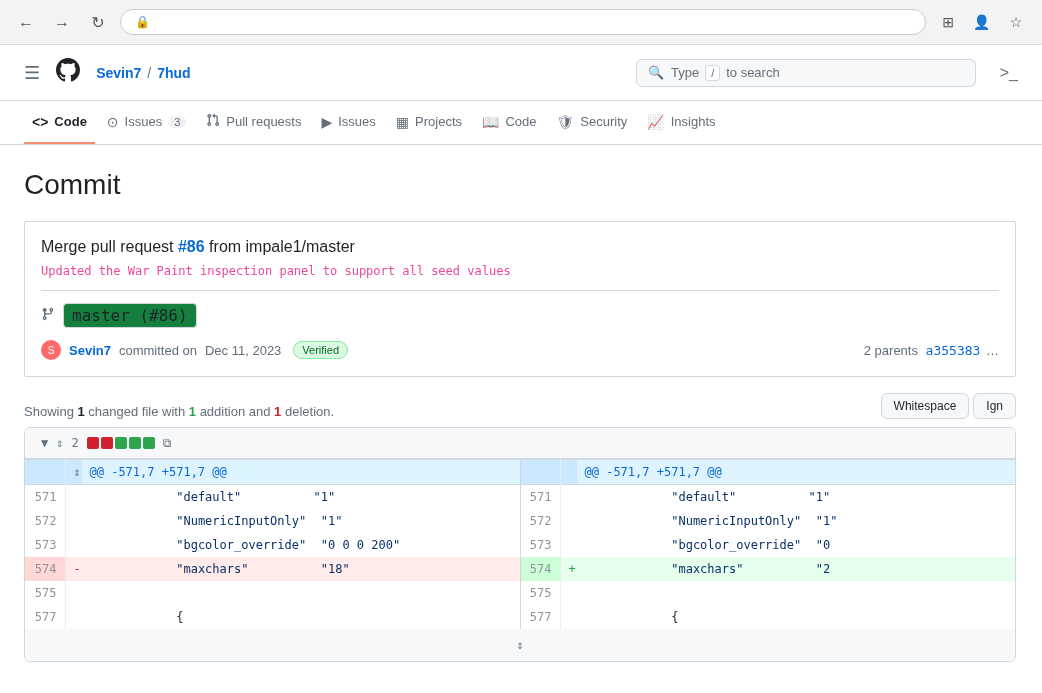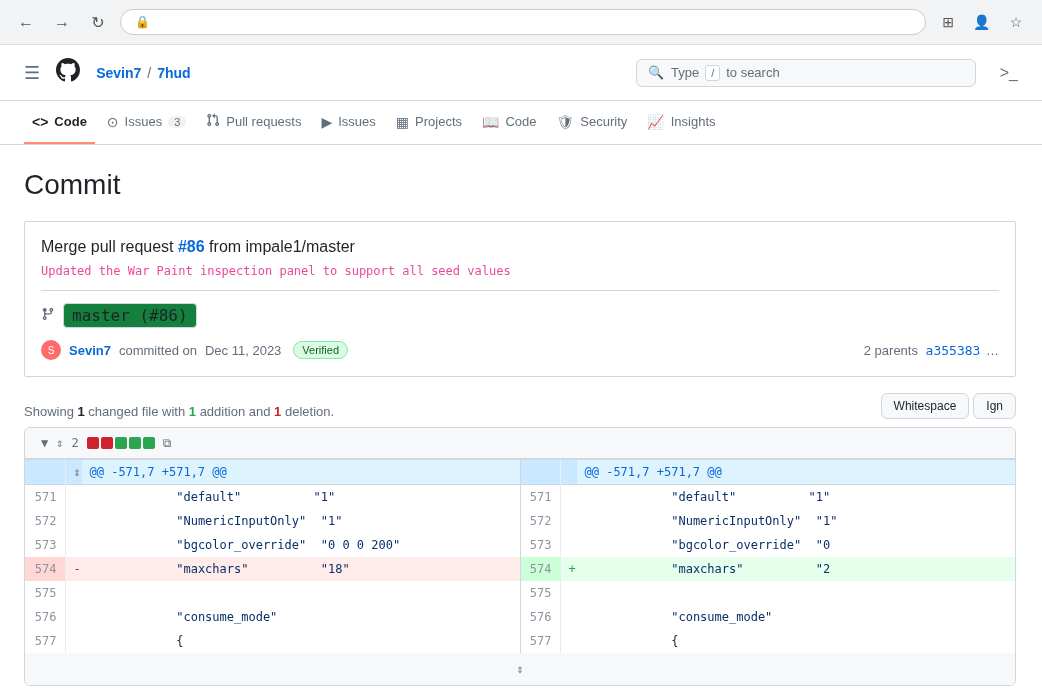--- a/index.html
+++ b/index.html
@@ -364,28 +364,20 @@
 
       <tr>
         <td class="line-num">575</td>
         <td class="line-sign"></td>
         <td class="line-code" colspan="2"></td>
         <td class="line-num" style="border-left:1px solid #d0d7de;">575</td>
         <td class="line-sign"></td>
         <td class="line-code" colspan="2"></td>
       </tr>
 
-      <tr>
-        <td class="line-num">576</td>
-        <td class="line-sign"></td>
-        <td class="line-code" colspan="2">            <span class="str">"consume_mode"</span></td>
-        <td class="line-num" style="border-left:1px solid #d0d7de;">576</td>
-        <td class="line-sign"></td>
-        <td class="line-code" colspan="2">            <span class="str">"consume_mode"</span></td>
-      </tr>
 
       <tr>
         <td class="line-num">577</td>
         <td class="line-sign"></td>
         <td class="line-code" colspan="2">            {</td>
         <td class="line-num" style="border-left:1px solid #d0d7de;">577</td>
         <td class="line-sign"></td>
         <td class="line-code" colspan="2">            {</td>
       </tr>
 

